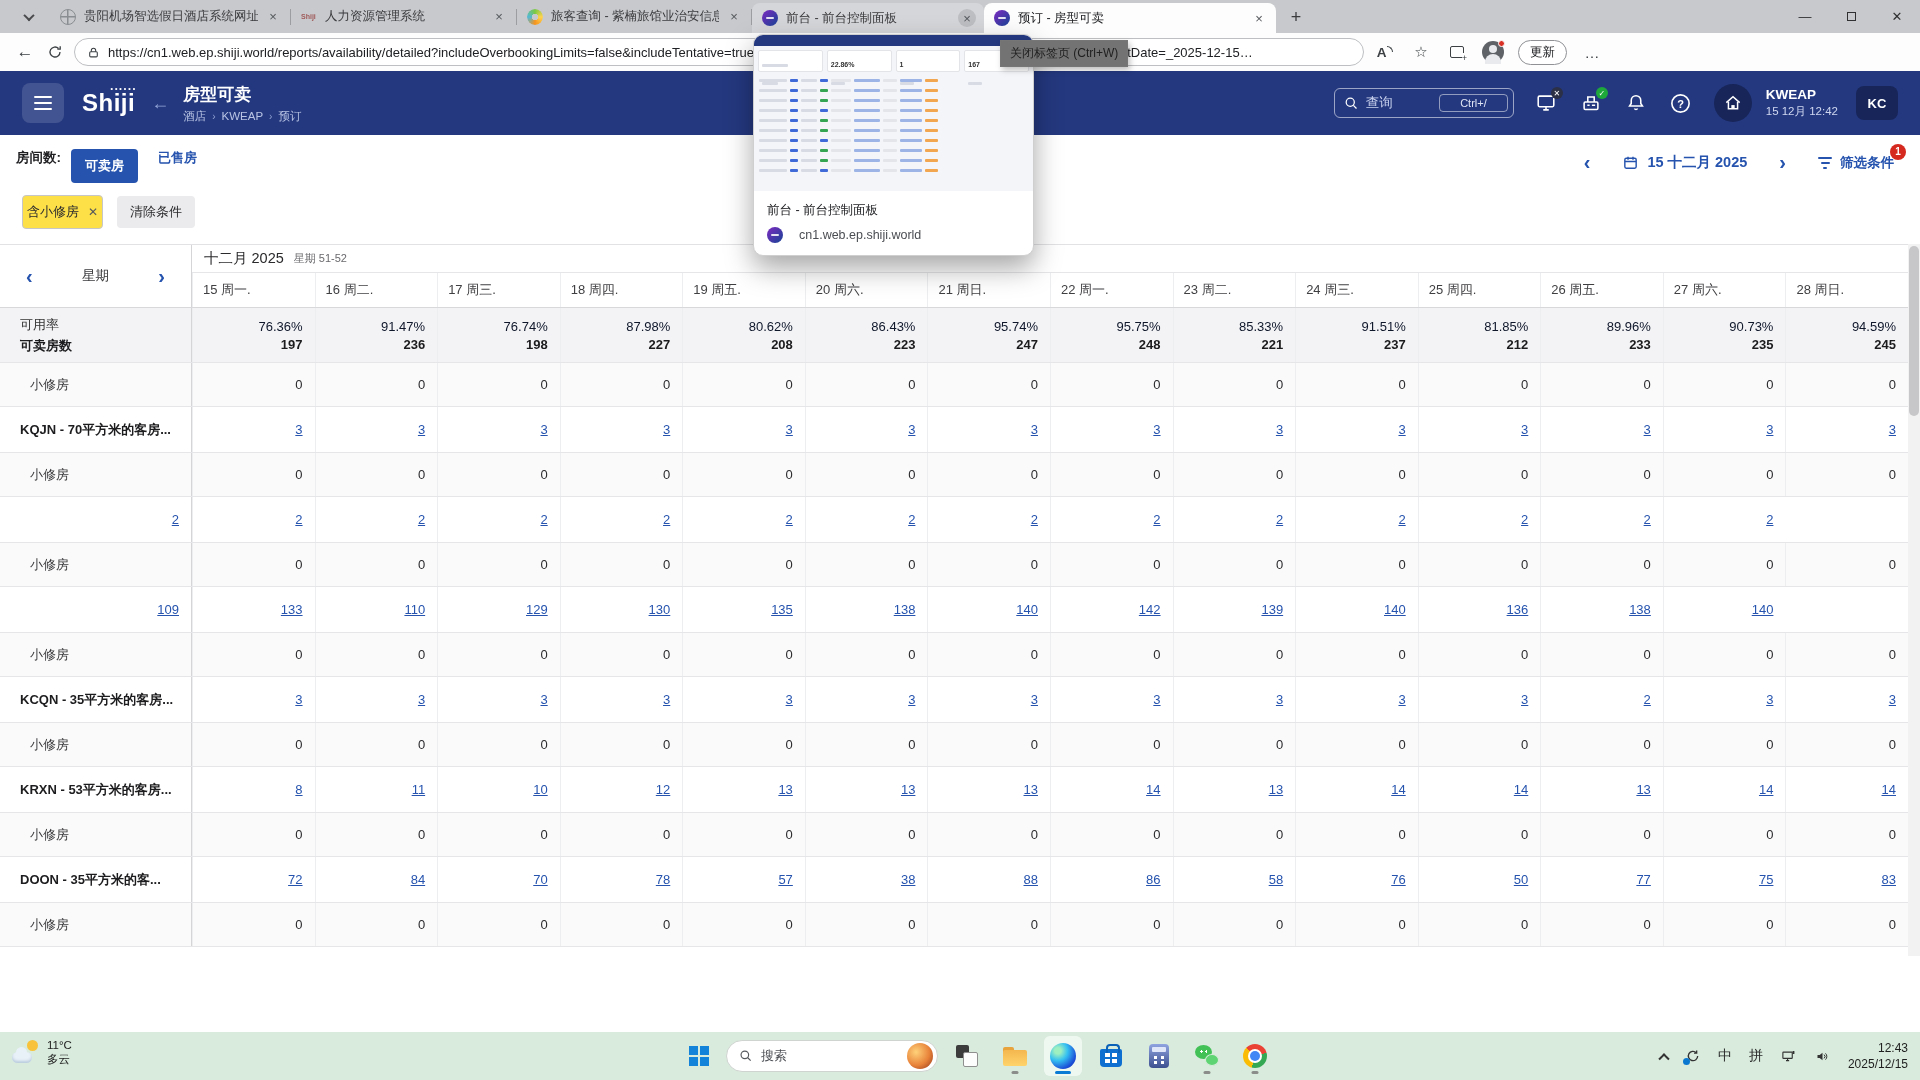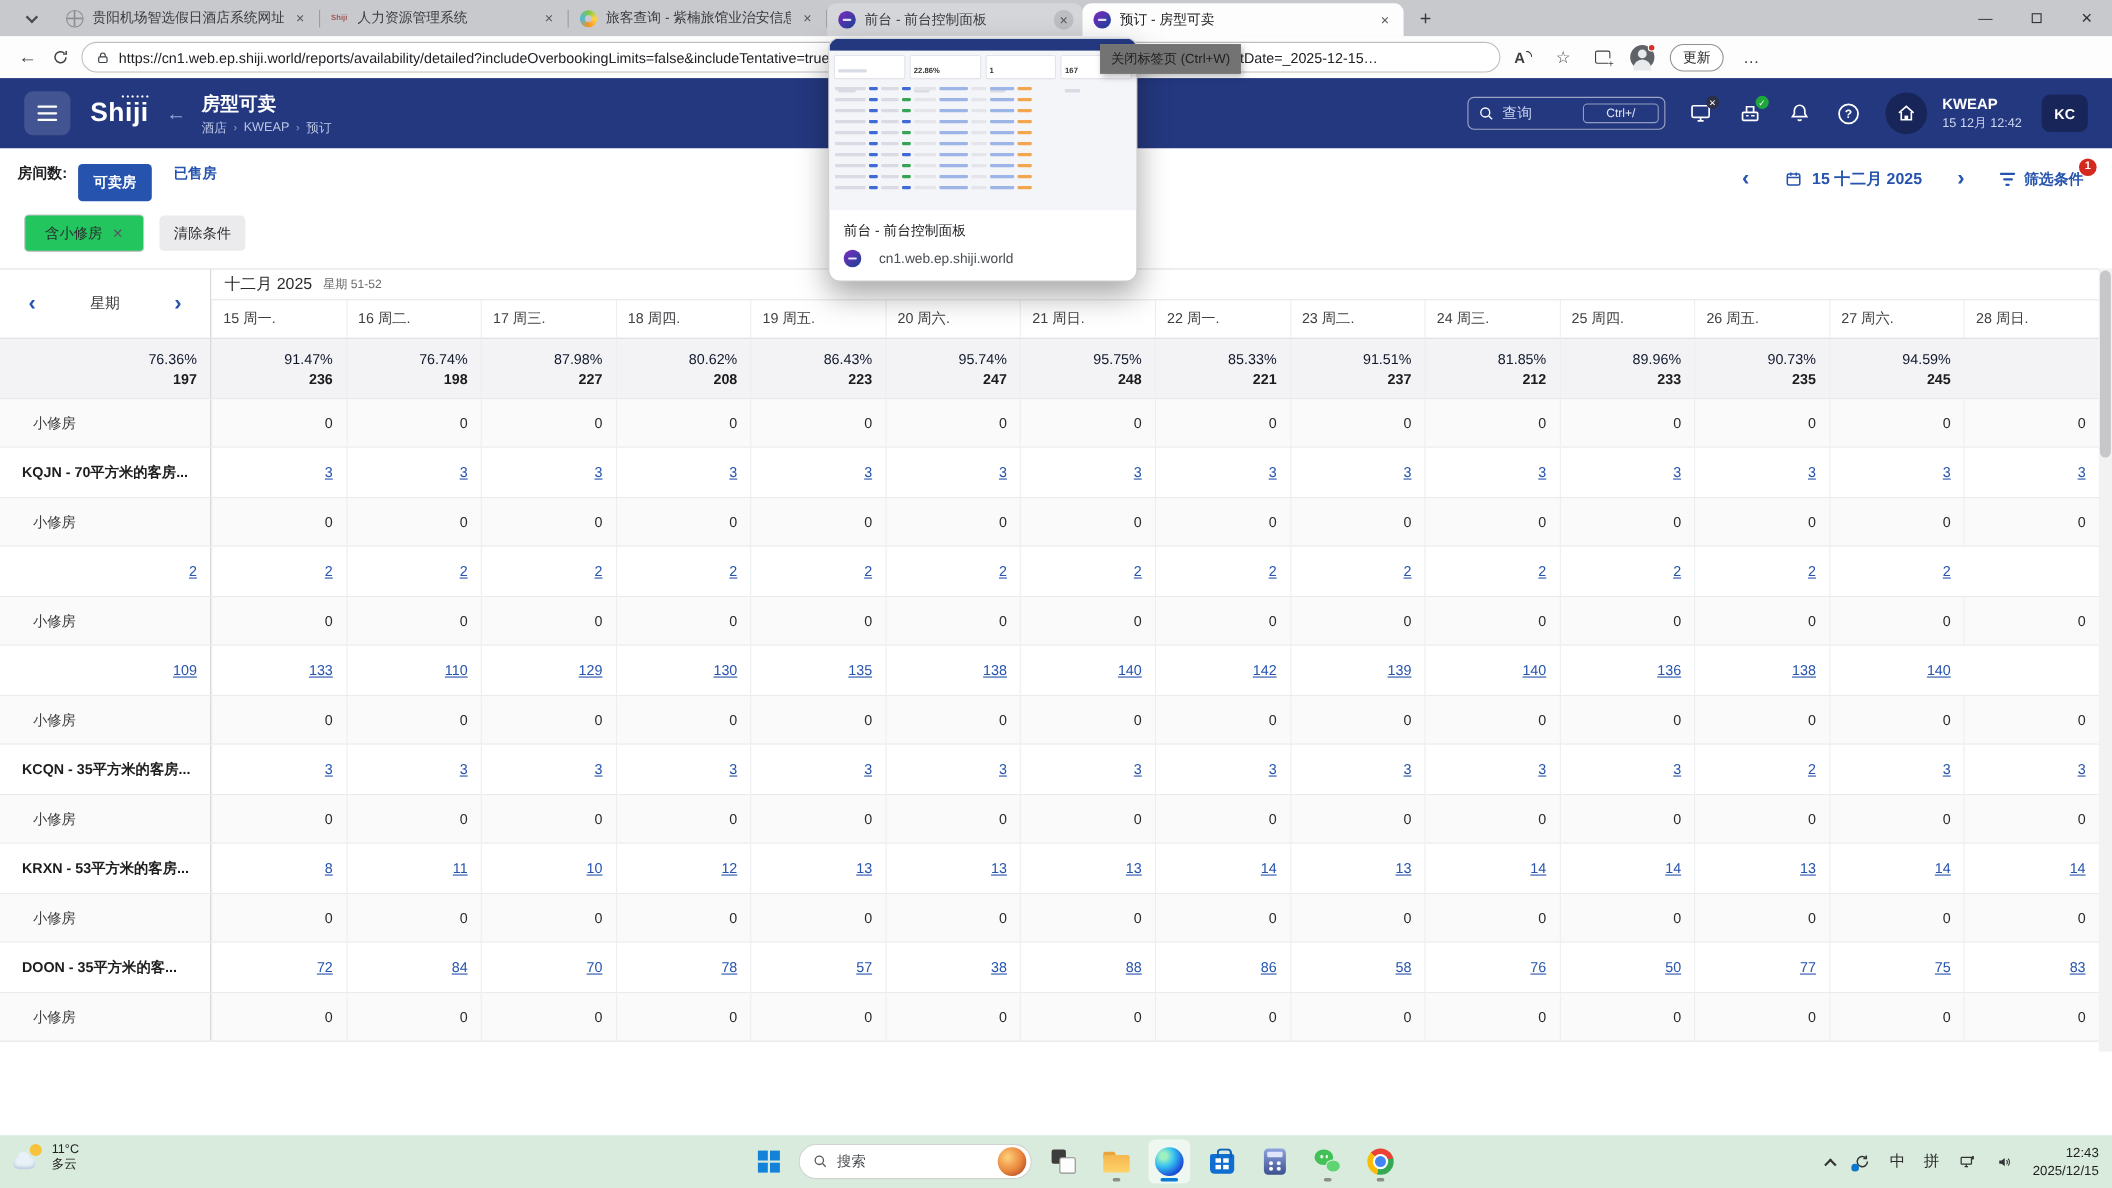--- a/index.html
+++ b/index.html
@@ -74,21 +74,21 @@
   .propdt { font-size:11.5px; color:#cfd7f0; margin-top:2px; }
   .userbadge { margin:0 22px 0 18px; width:42px; height:34px; border-radius:8px; background:#172559; display:flex; align-items:center; justify-content:center; font-weight:bold; font-size:13px; flex:none; }
 
   
   .filterband { position:absolute; left:0; top:135px; width:1920px; height:109px; background:#fff; }
   .frow1 { position:absolute; left:16px; top:14px; display:flex; align-items:flex-start; }
   .flabel { font-size:13.5px; font-weight:bold; color:#1f1f22; }
   .btn-avail { margin-left:10px; background:#2553ae; color:#fff; font-size:13px; font-weight:bold; border-radius:4px; padding:8px 14px; }
   .link-sold { margin-left:20px; color:#2553ae; font-size:13px; font-weight:bold; }
   .frow2 { position:absolute; left:22px; top:60px; display:flex; align-items:center; gap:14px; }
-  .chip { border:1px solid #c6c6c9; border-radius:4px; background:#22c55e; padding:7px 18px; font-size:13px; color:#2b2b2e; display:flex; align-items:center; gap:9px; }
+  .chip { border:1px solid #c6c6c9; border-radius:4px; background:#fde047; padding:7px 4px; font-size:13px; color:#2b2b2e; display:flex; align-items:center; gap:9px; }
   .chip .x { font-size:12px; color:#55585c; font-weight:bold; }
   .btn-clear { background:#ebebed; border-radius:4px; padding:7px 13px; font-size:13px; color:#2b2b2e; }
   .datenav { position:absolute; right:26px; top:16px; display:flex; align-items:center; color:#2553ae; }
   .dn-chev { font-size:20px; font-weight:bold; padding:0 6px; }
   .dn-date { display:flex; align-items:center; gap:8px; margin:0 26px; font-size:14.5px; font-weight:bold; }
   .filterbtn { display:flex; align-items:center; gap:8px; margin-left:26px; font-size:13.5px; font-weight:bold; position:relative; }
   .funnel { display:flex; flex-direction:column; gap:3px; align-items:center; }
   .funnel i { height:2px; background:#2553ae; border-radius:1px; display:block; }
   .funnel i:nth-child(1){width:14px;} .funnel i:nth-child(2){width:9px;} .funnel i:nth-child(3){width:4px;}
   .redbadge { position:absolute; right:-12px; top:-10px; width:16px; height:16px; border-radius:50%; background:#d5281e; color:#fff; font-size:10px; font-weight:bold; display:flex; align-items:center; justify-content:center; }
@@ -392,20 +392,24 @@
       <div class="daycell">22 周一.</div>
       <div class="daycell">23 周二.</div>
       <div class="daycell">24 周三.</div>
       <div class="daycell">25 周四.</div>
       <div class="daycell">26 周五.</div>
       <div class="daycell">27 周六.</div>
       <div class="daycell">28 周日.</div>
     </div>
   <div id="tbody">
       <div class="trow r-avail">
+        <div class="labcell">
+          <div class="lab-rate">可用率</div>
+          <div class="lab-rooms">可卖房数</div>
+        </div>
         <div class="num">
           <div class="pct">76.36%</div>
           <div class="cnt">197</div>
         </div>
         <div class="num">
           <div class="pct">91.47%</div>
           <div class="cnt">236</div>
         </div>
         <div class="num">
           <div class="pct">76.74%</div>

